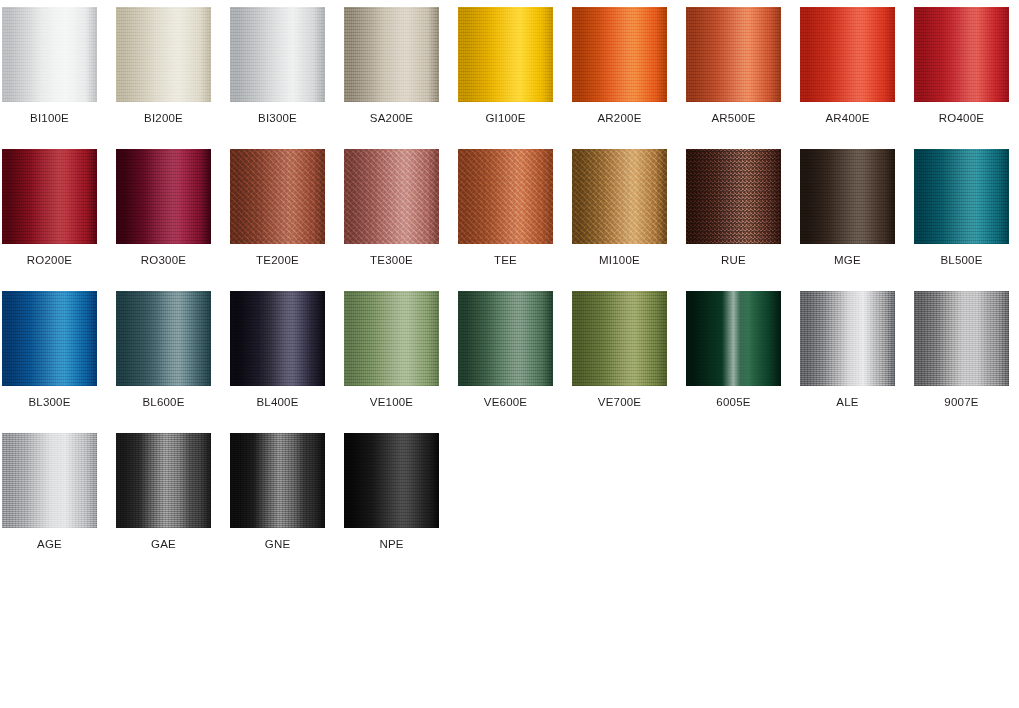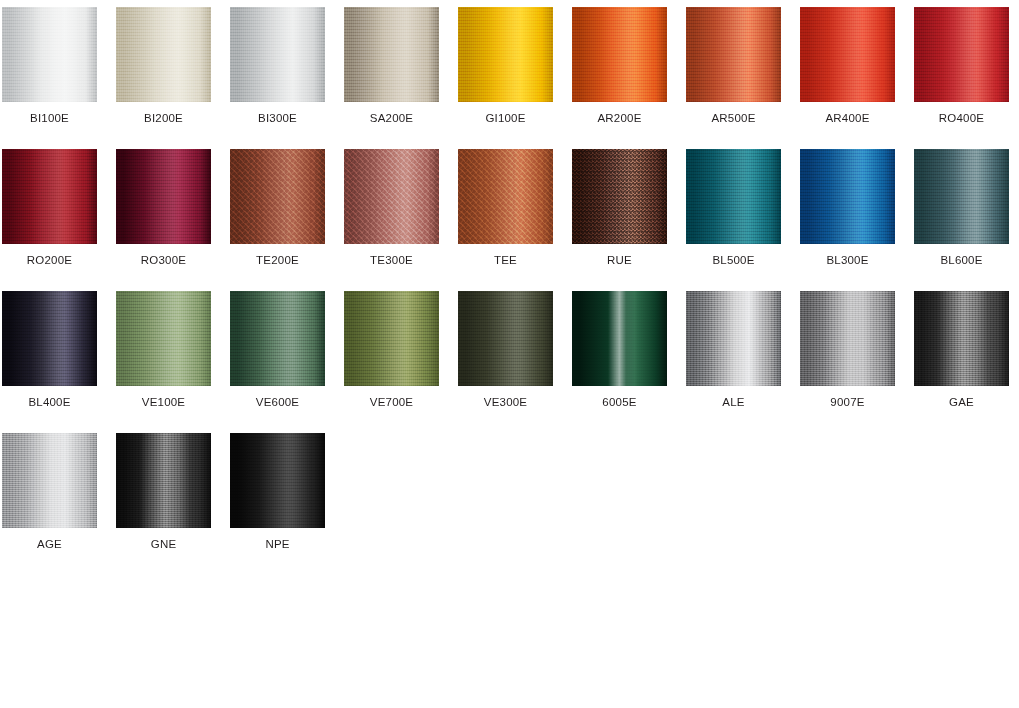--- a/index.html
+++ b/index.html
@@ -227,30 +227,48 @@
     <div class="swatch-cell">
       <div class="swatch-chip finish-leather">
         <div class="chip-paint" style="background: rgb(176, 92, 52);"></div>
         <div class="chip-shade" style="background: linear-gradient(90deg, rgb(138, 66, 34) 0%, rgb(138, 66, 34) 8%, rgb(176, 92, 52) 42%, rgb(209, 121, 74) 66%, rgb(176, 92, 52) 88%, rgb(138, 66, 34) 100%); mix-blend-mode: normal;"></div>
         <div class="chip-gloss" style="background: linear-gradient(90deg, rgba(255, 255, 255, 0) 30%, rgba(255, 255, 255, 0.12) 60%, rgba(255, 255, 255, 0) 85%);"></div>
         <div class="chip-grain"></div>
       </div>
       <div class="swatch-label">TEE</div>
     </div>
     <div class="swatch-cell">
+      <div class="swatch-chip finish-leather">
+        <div class="chip-paint" style="background: rgb(176, 128, 67);"></div>
+        <div class="chip-shade" style="background: linear-gradient(90deg, rgb(110, 74, 28) 0%, rgb(110, 74, 28) 8%, rgb(176, 128, 67) 42%, rgb(213, 167, 104) 66%, rgb(176, 128, 67) 88%, rgb(110, 74, 28) 100%); mix-blend-mode: normal;"></div>
+        <div class="chip-gloss" style="background: linear-gradient(90deg, rgba(255, 255, 255, 0) 30%, rgba(255, 255, 255, 0.12) 60%, rgba(255, 255, 255, 0) 85%);"></div>
+        <div class="chip-grain"></div>
+      </div>
+      <div class="swatch-label">MI100E</div>
+    </div>
+    <div class="swatch-cell">
       <div class="swatch-chip finish-rust">
         <div class="chip-paint" style="background: rgb(91, 51, 41);"></div>
         <div class="chip-shade" style="background: linear-gradient(90deg, rgb(50, 23, 15) 0%, rgb(50, 23, 15) 8%, rgb(91, 51, 41) 42%, rgb(123, 74, 55) 66%, rgb(91, 51, 41) 88%, rgb(50, 23, 15) 100%); mix-blend-mode: normal;"></div>
         <div class="chip-gloss" style="background: linear-gradient(90deg, rgba(255, 255, 255, 0) 30%, rgba(255, 255, 255, 0.12) 60%, rgba(255, 255, 255, 0) 85%);"></div>
         <div class="chip-grain"></div>
       </div>
       <div class="swatch-label">RUE</div>
     </div>
     <div class="swatch-cell">
       <div class="swatch-chip finish-matte">
+        <div class="chip-paint" style="background: rgb(59, 45, 36);"></div>
+        <div class="chip-shade" style="background: linear-gradient(90deg, rgb(29, 20, 15) 0%, rgb(29, 20, 15) 8%, rgb(59, 45, 36) 42%, rgb(80, 64, 52) 66%, rgb(59, 45, 36) 88%, rgb(29, 20, 15) 100%); mix-blend-mode: normal;"></div>
+        <div class="chip-gloss" style="background: linear-gradient(90deg, rgba(255, 255, 255, 0) 30%, rgba(255, 255, 255, 0.12) 60%, rgba(255, 255, 255, 0) 85%);"></div>
+        <div class="chip-grain"></div>
+      </div>
+      <div class="swatch-label">MGE</div>
+    </div>
+    <div class="swatch-cell">
+      <div class="swatch-chip finish-matte">
         <div class="chip-paint" style="background: rgb(17, 97, 110);"></div>
         <div class="chip-shade" style="background: linear-gradient(90deg, rgb(2, 60, 71) 0%, rgb(2, 60, 71) 8%, rgb(17, 97, 110) 42%, rgb(26, 126, 141) 66%, rgb(17, 97, 110) 88%, rgb(2, 60, 71) 100%); mix-blend-mode: normal;"></div>
         <div class="chip-gloss" style="background: linear-gradient(90deg, rgba(255, 255, 255, 0) 30%, rgba(255, 255, 255, 0.12) 60%, rgba(255, 255, 255, 0) 85%);"></div>
         <div class="chip-grain"></div>
       </div>
       <div class="swatch-label">BL500E</div>
     </div>
     <div class="swatch-cell">
       <div class="swatch-chip finish-matte">
         <div class="chip-paint" style="background: rgb(15, 90, 150);"></div>
@@ -297,29 +315,20 @@
       <div class="swatch-label">VE600E</div>
     </div>
     <div class="swatch-cell">
       <div class="swatch-chip finish-matte">
         <div class="chip-paint" style="background: rgb(106, 120, 64);"></div>
         <div class="chip-shade" style="background: linear-gradient(90deg, rgb(74, 86, 40) 0%, rgb(74, 86, 40) 8%, rgb(106, 120, 64) 42%, rgb(141, 154, 85) 66%, rgb(106, 120, 64) 88%, rgb(74, 86, 40) 100%); mix-blend-mode: normal;"></div>
         <div class="chip-gloss" style="background: linear-gradient(90deg, rgba(255, 255, 255, 0) 30%, rgba(255, 255, 255, 0.12) 60%, rgba(255, 255, 255, 0) 85%);"></div>
         <div class="chip-grain"></div>
       </div>
       <div class="swatch-label">VE700E</div>
-    </div>
-    <div class="swatch-cell">
-      <div class="swatch-chip finish-matte">
-        <div class="chip-paint" style="background: rgb(59, 63, 45);"></div>
-        <div class="chip-shade" style="background: linear-gradient(90deg, rgb(35, 38, 26) 0%, rgb(35, 38, 26) 8%, rgb(59, 63, 45) 42%, rgb(78, 83, 64) 66%, rgb(59, 63, 45) 88%, rgb(35, 38, 26) 100%); mix-blend-mode: normal;"></div>
-        <div class="chip-gloss" style="background: linear-gradient(90deg, rgba(255, 255, 255, 0) 30%, rgba(255, 255, 255, 0.12) 60%, rgba(255, 255, 255, 0) 85%);"></div>
-        <div class="chip-grain"></div>
-      </div>
-      <div class="swatch-label">VE300E</div>
     </div>
     <div class="swatch-cell">
       <div class="swatch-chip finish-gloss">
         <div class="chip-paint" style="background: rgb(12, 59, 38);"></div>
         <div class="chip-shade" style="background: linear-gradient(90deg, rgb(2, 24, 15) 0%, rgb(2, 24, 15) 8%, rgb(12, 59, 38) 42%, rgb(45, 106, 74) 66%, rgb(12, 59, 38) 88%, rgb(2, 24, 15) 100%); mix-blend-mode: normal;"></div>
         <div class="chip-gloss" style="background: linear-gradient(90deg, rgba(255, 255, 255, 0) 38%, rgba(255, 255, 255, 0.55) 50%, rgba(255, 255, 255, 0.1) 57%, rgba(255, 255, 255, 0) 70%);"></div>
         <div class="chip-grain"></div>
       </div>
       <div class="swatch-label">6005E</div>
     </div>
@@ -336,38 +345,38 @@
       <div class="swatch-chip finish-metallic">
         <div class="chip-paint" style="background: rgb(140, 140, 142);"></div>
         <div class="chip-shade" style="background: linear-gradient(90deg, rgb(92, 92, 94) 0%, rgb(92, 92, 94) 8%, rgb(140, 140, 142) 42%, rgb(180, 180, 182) 66%, rgb(140, 140, 142) 88%, rgb(92, 92, 94) 100%); mix-blend-mode: normal;"></div>
         <div class="chip-gloss" style="background: linear-gradient(90deg, rgba(255, 255, 255, 0) 25%, rgba(255, 255, 255, 0.38) 52%, rgba(255, 255, 255, 0) 78%);"></div>
         <div class="chip-grain"></div>
       </div>
       <div class="swatch-label">9007E</div>
     </div>
     <div class="swatch-cell">
       <div class="swatch-chip finish-metallic">
+        <div class="chip-paint" style="background: rgb(185, 186, 188);"></div>
+        <div class="chip-shade" style="background: linear-gradient(90deg, rgb(145, 146, 149) 0%, rgb(145, 146, 149) 8%, rgb(185, 186, 188) 42%, rgb(222, 223, 225) 66%, rgb(185, 186, 188) 88%, rgb(145, 146, 149) 100%); mix-blend-mode: normal;"></div>
+        <div class="chip-gloss" style="background: linear-gradient(90deg, rgba(255, 255, 255, 0) 25%, rgba(255, 255, 255, 0.38) 52%, rgba(255, 255, 255, 0) 78%);"></div>
+        <div class="chip-grain"></div>
+      </div>
+      <div class="swatch-label">AGE</div>
+    </div>
+    <div class="swatch-cell">
+      <div class="swatch-chip finish-metallic">
         <div class="chip-paint" style="background: rgb(58, 58, 58);"></div>
         <div class="chip-shade" style="background: linear-gradient(90deg, rgb(23, 23, 23) 0%, rgb(23, 23, 23) 8%, rgb(58, 58, 58) 42%, rgb(84, 84, 84) 66%, rgb(58, 58, 58) 88%, rgb(23, 23, 23) 100%); mix-blend-mode: normal;"></div>
         <div class="chip-gloss" style="background: linear-gradient(90deg, rgba(255, 255, 255, 0) 25%, rgba(255, 255, 255, 0.38) 52%, rgba(255, 255, 255, 0) 78%);"></div>
         <div class="chip-grain"></div>
       </div>
       <div class="swatch-label">GAE</div>
     </div>
     <div class="swatch-cell">
       <div class="swatch-chip finish-metallic">
-        <div class="chip-paint" style="background: rgb(185, 186, 188);"></div>
-        <div class="chip-shade" style="background: linear-gradient(90deg, rgb(145, 146, 149) 0%, rgb(145, 146, 149) 8%, rgb(185, 186, 188) 42%, rgb(222, 223, 225) 66%, rgb(185, 186, 188) 88%, rgb(145, 146, 149) 100%); mix-blend-mode: normal;"></div>
-        <div class="chip-gloss" style="background: linear-gradient(90deg, rgba(255, 255, 255, 0) 25%, rgba(255, 255, 255, 0.38) 52%, rgba(255, 255, 255, 0) 78%);"></div>
-        <div class="chip-grain"></div>
-      </div>
-      <div class="swatch-label">AGE</div>
-    </div>
-    <div class="swatch-cell">
-      <div class="swatch-chip finish-metallic">
         <div class="chip-paint" style="background: rgb(38, 38, 38);"></div>
         <div class="chip-shade" style="background: linear-gradient(90deg, rgb(12, 12, 12) 0%, rgb(12, 12, 12) 8%, rgb(38, 38, 38) 42%, rgb(61, 61, 61) 66%, rgb(38, 38, 38) 88%, rgb(12, 12, 12) 100%); mix-blend-mode: normal;"></div>
         <div class="chip-gloss" style="background: linear-gradient(90deg, rgba(255, 255, 255, 0) 25%, rgba(255, 255, 255, 0.38) 52%, rgba(255, 255, 255, 0) 78%);"></div>
         <div class="chip-grain"></div>
       </div>
       <div class="swatch-label">GNE</div>
     </div>
     <div class="swatch-cell">
       <div class="swatch-chip finish-matte">
         <div class="chip-paint" style="background: rgb(30, 30, 30);"></div>

